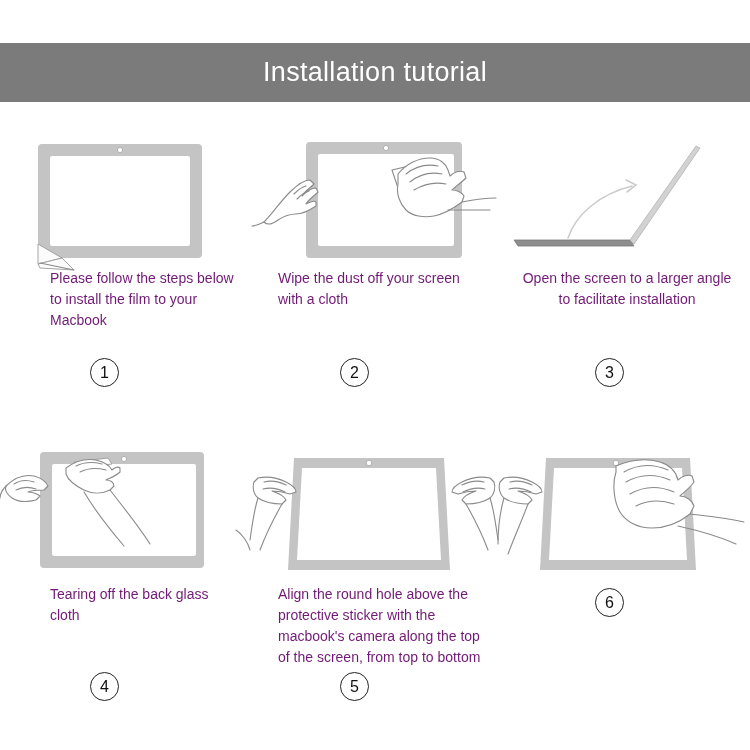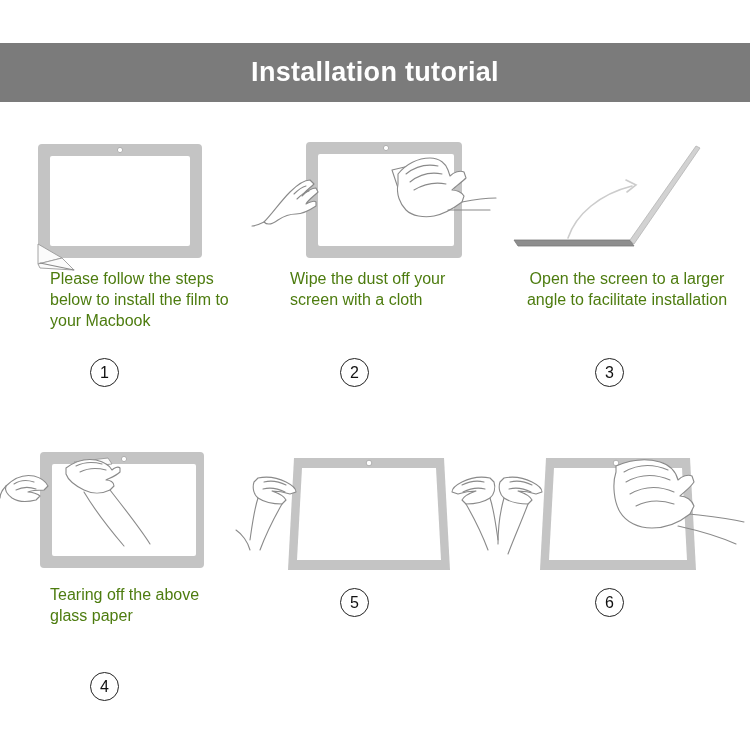--- a/index.html
+++ b/index.html
@@ -23,21 +23,21 @@
     width: 750px;
     height: 59px;
     background: #7b7b7b;
     display: flex;
     align-items: center;
     justify-content: center;
   }
   .banner-title {
     color: #ffffff;
     font-size: 27px;
-    font-weight: 700;
+    font-weight: 400;
     letter-spacing: 0.3px;
     line-height: 1;
     white-space: nowrap;
   }
 
   
   .steps {
     position: absolute;
     left: 0;
     top: 118px;
@@ -62,29 +62,29 @@
   .art svg {
     position: absolute;
     left: 0;
     top: 0;
     width: 100%;
     height: 100%;
     overflow: visible;
   }
 
   .caption {
-    font-size: 16px;
+    font-size: 14px;
     line-height: 21px;
-    color: #4d7c0f;
+    color: #701a75;
     padding: 0 14px 0 0;
     margin-left: 14px;
     min-height: 84px;
   }
   .step.c1 .caption { margin-left: 50px; }
-  .step.c2 .caption { margin-left: 40px; }
+  .step.c2 .caption { margin-left: 28px; }
   .step.c3 .caption { margin-left: 18px; text-align: center; }
 
   .badge-row {
     display: flex;
     justify-content: center;
     margin-top: 2px;
   }
   .badge {
     width: 29px;
     height: 29px;
@@ -207,21 +207,21 @@
         <path class="handfill" d="M6,52 C14,44 24,40 34,42 C42,44 46,48 48,52 L44,56 C38,56 32,56 28,58 C32,58 38,60 40,62 L36,66 C28,68 18,68 12,64 C8,61 4,57 6,52 Z"></path>
         <path class="hand" d="M14,50 C20,46 28,46 34,48"></path>
         <path class="hand" d="M16,56 C22,53 30,53 36,55"></path>
 
         <path class="hand" d="M110,56 C124,74 140,94 150,110" stroke-width="1"></path>
         <path class="hand" d="M84,58 C96,78 112,98 124,112" stroke-width="1"></path>
         <path class="hand" d="M6,52 C2,56 0,60 0,64" stroke-width="1"></path>
         <path class="hand" d="M236,96 C242,100 248,108 250,116" stroke-width="1"></path>
       </svg>
     </div>
-    <div class="caption">Tearing off the above glass paper</div>
+    <div class="caption">Tearing off the back glass cloth</div>
     <div class="badge-row">
       <div class="badge">4</div>
     </div>
   </div>
 
   <div class="step r2 c2">
     <div class="art">
       <svg viewBox="0 0 250 150" preserveAspectRatio="xMidYMid meet">
 
         <path class="bezel" d="M44,24 L194,24 L200,136 L38,136 Z"></path>
@@ -234,20 +234,21 @@
         <path class="hand" d="M32,70 C24,84 16,100 10,116" stroke-width="1"></path>
         <path class="hand" d="M8,64 C4,76 2,92 0,106" stroke-width="1"></path>
 
         <path class="handfill" d="M240,44 C230,42 220,44 212,48 C206,51 202,54 202,58 L208,60 C214,58 220,57 226,57 C220,59 214,62 212,66 L216,70 C224,70 234,68 240,64 C244,61 246,54 244,48 Z"></path>
         <path class="hand" d="M234,48 C226,46 218,48 212,51"></path>
         <path class="hand" d="M235,55 C227,53 219,55 213,58"></path>
         <path class="hand" d="M216,70 C224,84 232,100 238,116" stroke-width="1"></path>
         <path class="hand" d="M240,64 C244,76 246,92 248,106" stroke-width="1"></path>
       </svg>
     </div>
+    <div class="caption">Align the round hole above the protective sticker with the macbook's camera along the top of the screen, from top to bottom</div>
     <div class="badge-row">
       <div class="badge">5</div>
     </div>
   </div>
 
   <div class="step r2 c3">
     <div class="art">
       <svg viewBox="0 0 250 150" preserveAspectRatio="xMidYMid meet">
         <path class="bezel" d="M46,24 L190,24 L196,136 L40,136 Z"></path>
         <path class="screen" d="M54,34 L182,34 L187,126 L49,126 Z"></path>

